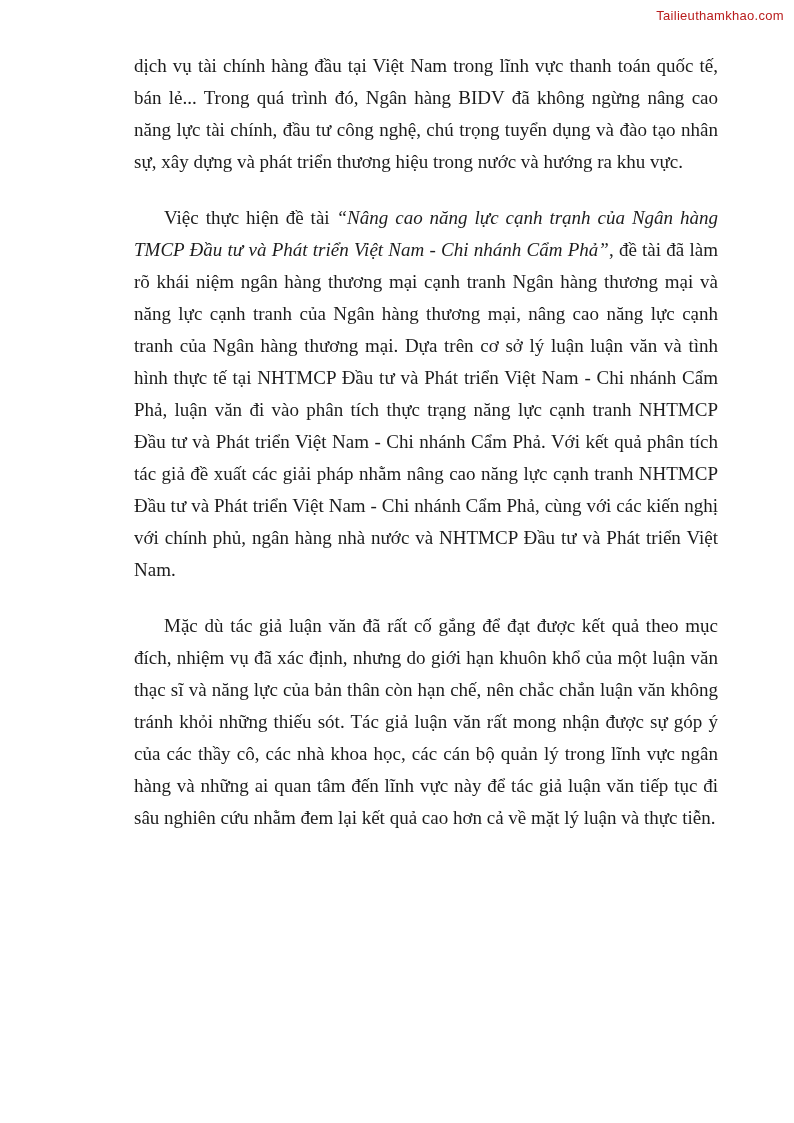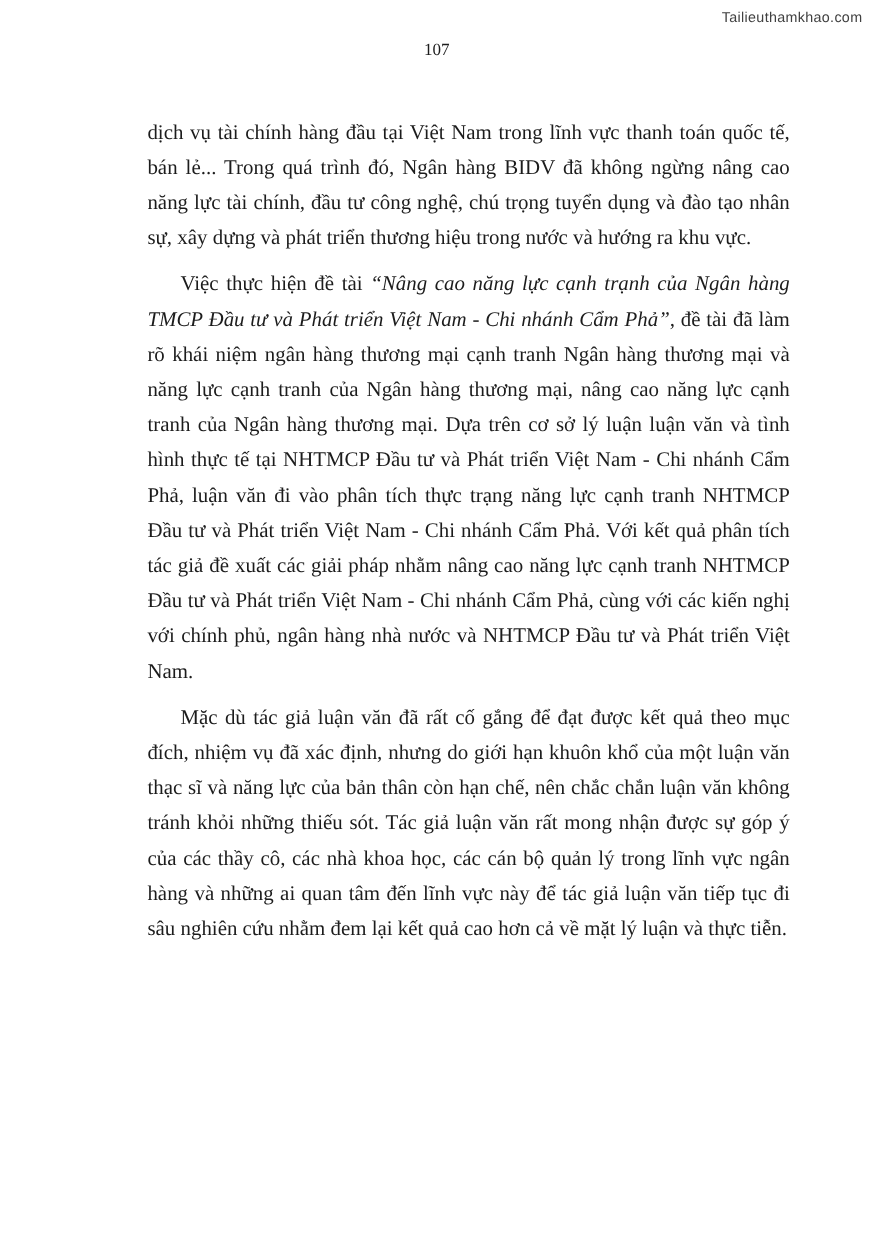--- a/index.html
+++ b/index.html
@@ -12,50 +12,49 @@
     font-family: "Liberation Serif", "DejaVu Serif", serif;
     color: #1c1c1c;
     box-sizing: border-box;
   }
   .watermark {
     position: absolute;
     top: 8px;
     right: 10px;
     font-family: "Liberation Sans", "DejaVu Sans", sans-serif;
     font-size: 13px;
-    color: #404040;
+    color: #b91c1c;
     text-shadow: 1px 1px 0 #ffffff;
     letter-spacing: 0.3px;
     user-select: none;
   }
   .page-number {
     padding-top: 37px;
     text-align: center;
     font-size: 15.5px;
     color: #1c1c1c;
   }
   .doc-body {
     margin: 50px 76px 0 134px;
     font-size: 19px;
     line-height: 32px;
     text-align: justify;
   }
   .para { margin: 0; }
-  .para + .para { margin-top: 10px; }
+  .para + .para { margin-top: 24px; }
   .para.indent { text-indent: 30px; }
   .italic { font-style: italic; }
 </style>
 </head>
 <body>
 
 <div class="page">
 
   <div class="watermark">Tailieuthamkhao.com</div>
 
-  <div class="page-number">107</div>
 
   <div class="doc-body">
 
     <p class="para"><span>dịch vụ tài chính hàng đầu tại Việt Nam trong lĩnh vực thanh toán quốc tế, bán lẻ... Trong quá trình đó, Ngân hàng BIDV đã không ngừng nâng cao năng lực tài chính, đầu tư công nghệ, chú trọng tuyển dụng và đào tạo nhân sự, xây dựng và phát triển thương hiệu trong nước và hướng ra khu vực.</span></p>
 
     <p class="para indent"><span>Việc thực hiện đề tài </span><span class="italic">“Nâng cao năng lực cạnh trạnh của Ngân hàng TMCP Đầu tư và Phát triển Việt Nam - Chi nhánh Cẩm Phả”</span><span>, đề tài đã làm rõ khái niệm ngân hàng thương mại cạnh tranh Ngân hàng thương mại và năng lực cạnh tranh của Ngân hàng thương mại, nâng cao năng lực cạnh tranh của Ngân hàng thương mại. Dựa trên cơ sở lý luận luận văn và tình hình thực tế tại NHTMCP Đầu tư và Phát triển Việt Nam - Chi nhánh Cẩm Phả, luận văn đi vào phân tích thực trạng năng lực cạnh tranh NHTMCP Đầu tư và Phát triển Việt Nam - Chi nhánh Cẩm Phả. Với kết quả phân tích tác giả đề xuất các giải pháp nhằm nâng cao năng lực cạnh tranh NHTMCP Đầu tư và Phát triển Việt Nam - Chi nhánh Cẩm Phả, cùng với các kiến nghị với chính phủ, ngân hàng nhà nước và NHTMCP Đầu tư và Phát triển Việt Nam.</span></p>
 
     <p class="para indent"><span>Mặc dù tác giả luận văn đã rất cố gắng để đạt được kết quả theo mục đích, nhiệm vụ đã xác định, nhưng do giới hạn khuôn khổ của một luận văn thạc sĩ và năng lực của bản thân còn hạn chế, nên chắc chắn luận văn không tránh khỏi những thiếu sót. Tác giả luận văn rất mong nhận được sự góp ý của các thầy cô, các nhà khoa học, các cán bộ quản lý trong lĩnh vực ngân hàng và những ai quan tâm đến lĩnh vực này để tác giả luận văn tiếp tục đi sâu nghiên cứu nhằm đem lại kết quả cao hơn cả về mặt lý luận và thực tiễn.</span></p>
 
   </div>

